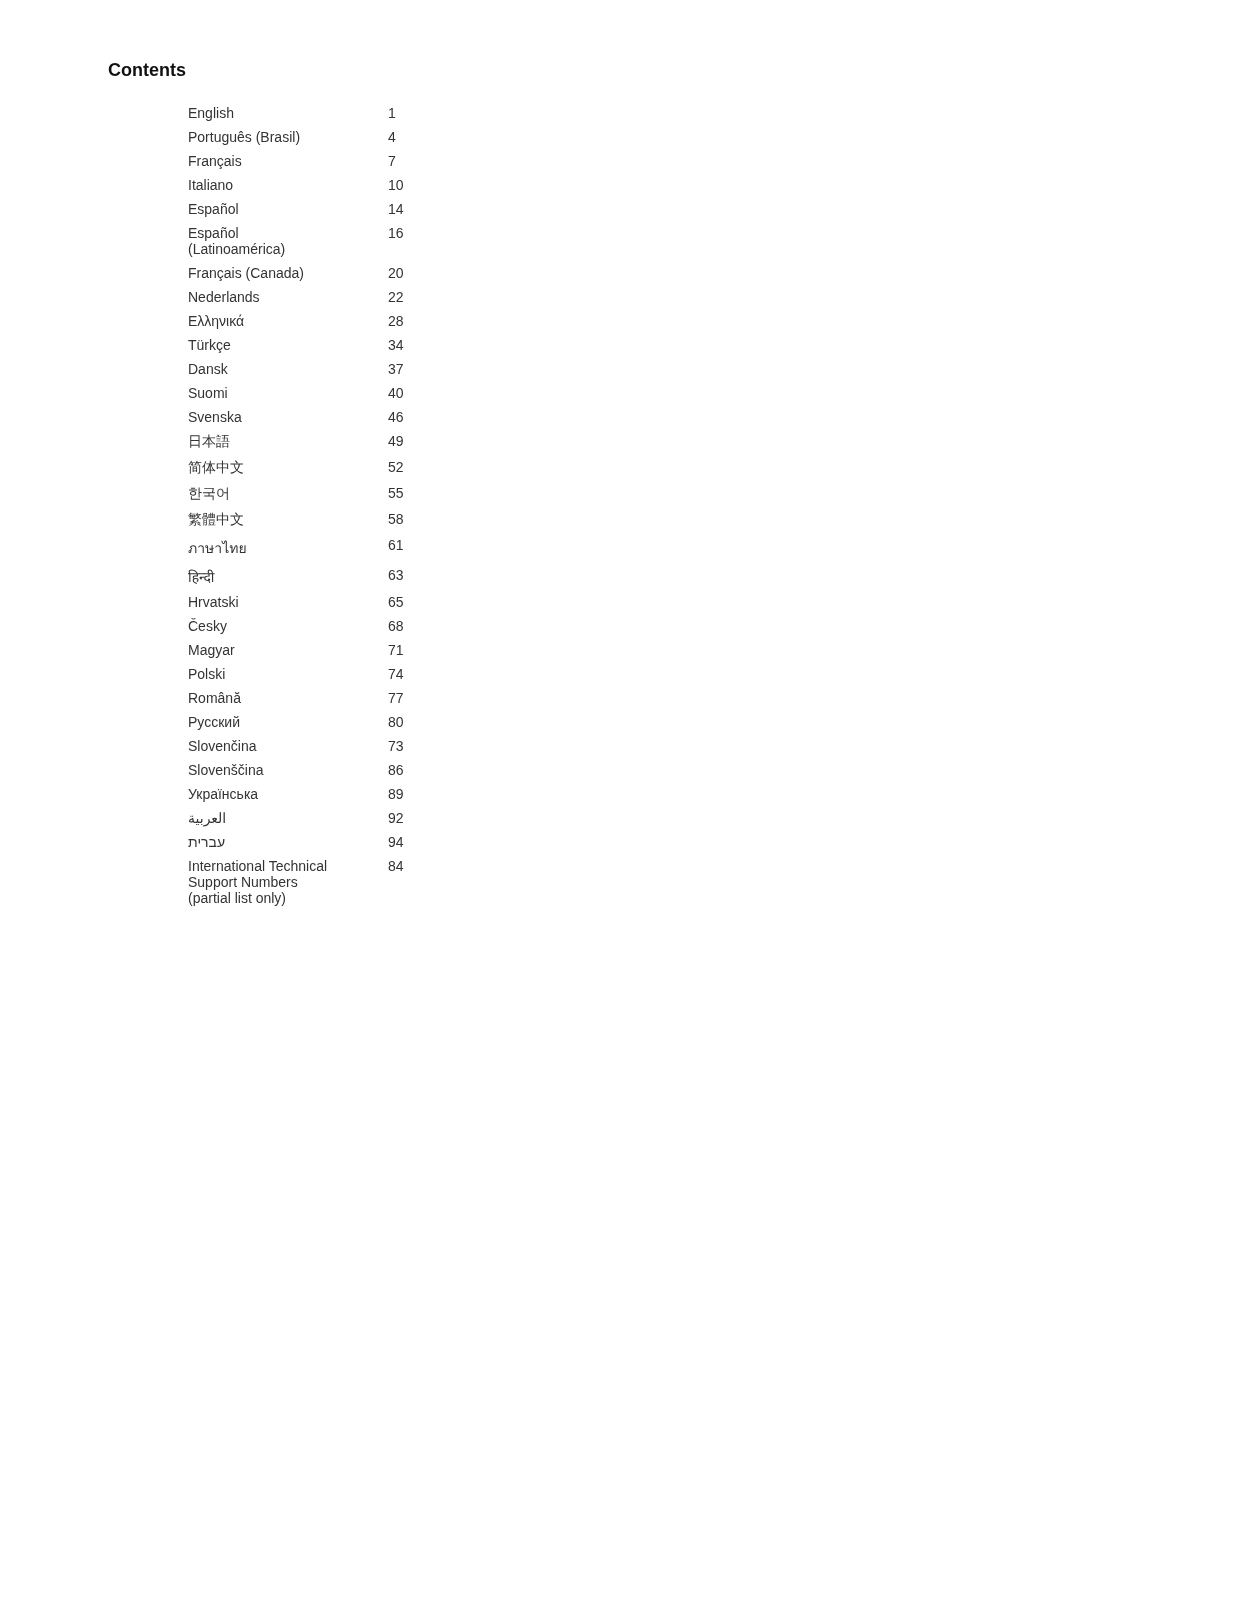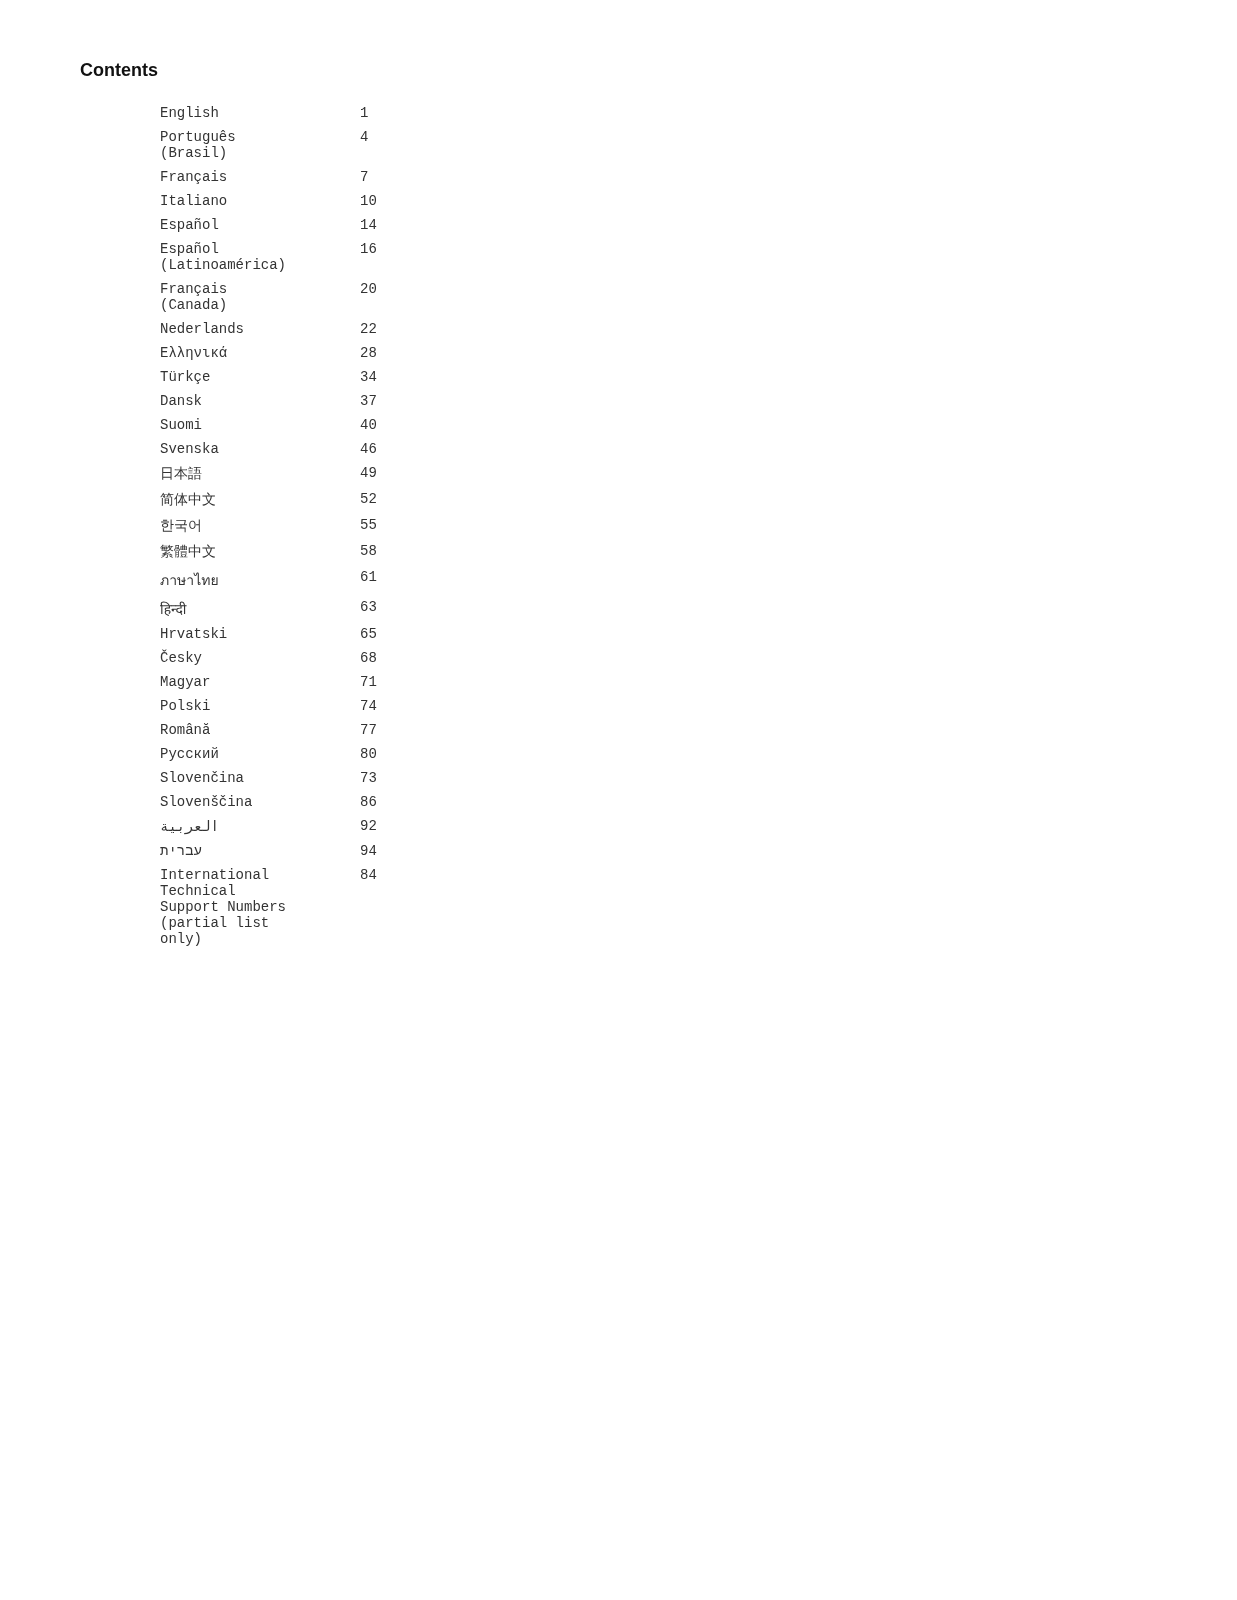--- a/index.html
+++ b/index.html
@@ -13,20 +13,21 @@
       font-family: Arial, Helvetica, sans-serif;
       font-size: 14px;
       color: #333333;
       width: 1237px;
       min-height: 1600px;
     }
 
     .page-container {
       padding: 60px 80px;
       max-width: 700px;
+      margin-left: 28px;
     }
 
     .contents-title {
       font-size: 18px;
       font-weight: bold;
       color: #111111;
       margin-bottom: 20px;
     }
 
     .toc-label {
@@ -40,21 +41,20 @@
       font-size: 14px;
       color: #333333;
       min-width: 40px;
       text-align: left;
       padding-left: 60px;
     }
 
     .toc-row {
       display: flex;
       padding: 4px 0;
-      font-family: Liberation Mono, monospace;
     }
 
     .toc-row .toc-label {
       min-width: 220px;
       max-width: 220px;
     }
   </style>
 </head>
 <body>
 
@@ -163,20 +163,24 @@
       </div>
       <div class="toc-row">
         <div class="toc-label">Slovenčina</div>
         <div class="toc-page">73</div>
       </div>
       <div class="toc-row">
         <div class="toc-label">Slovenščina</div>
         <div class="toc-page">86</div>
       </div>
       <div class="toc-row">
+        <div class="toc-label">Українська</div>
+        <div class="toc-page">89</div>
+      </div>
+      <div class="toc-row">
         <div class="toc-label">العربية</div>
         <div class="toc-page">92</div>
       </div>
       <div class="toc-row">
         <div class="toc-label">עברית</div>
         <div class="toc-page">94</div>
       </div>
       <div class="toc-row">
         <div class="toc-label">International Technical Support Numbers (partial list only)</div>
         <div class="toc-page">84</div>

